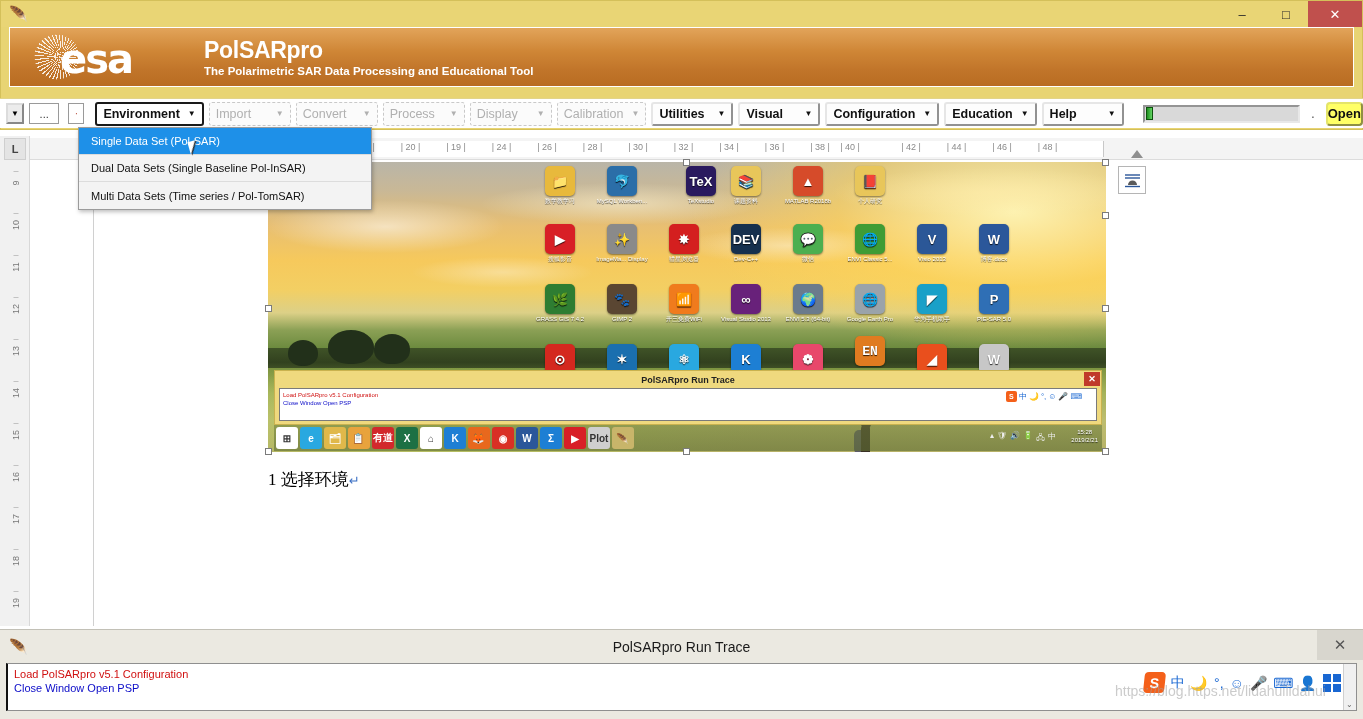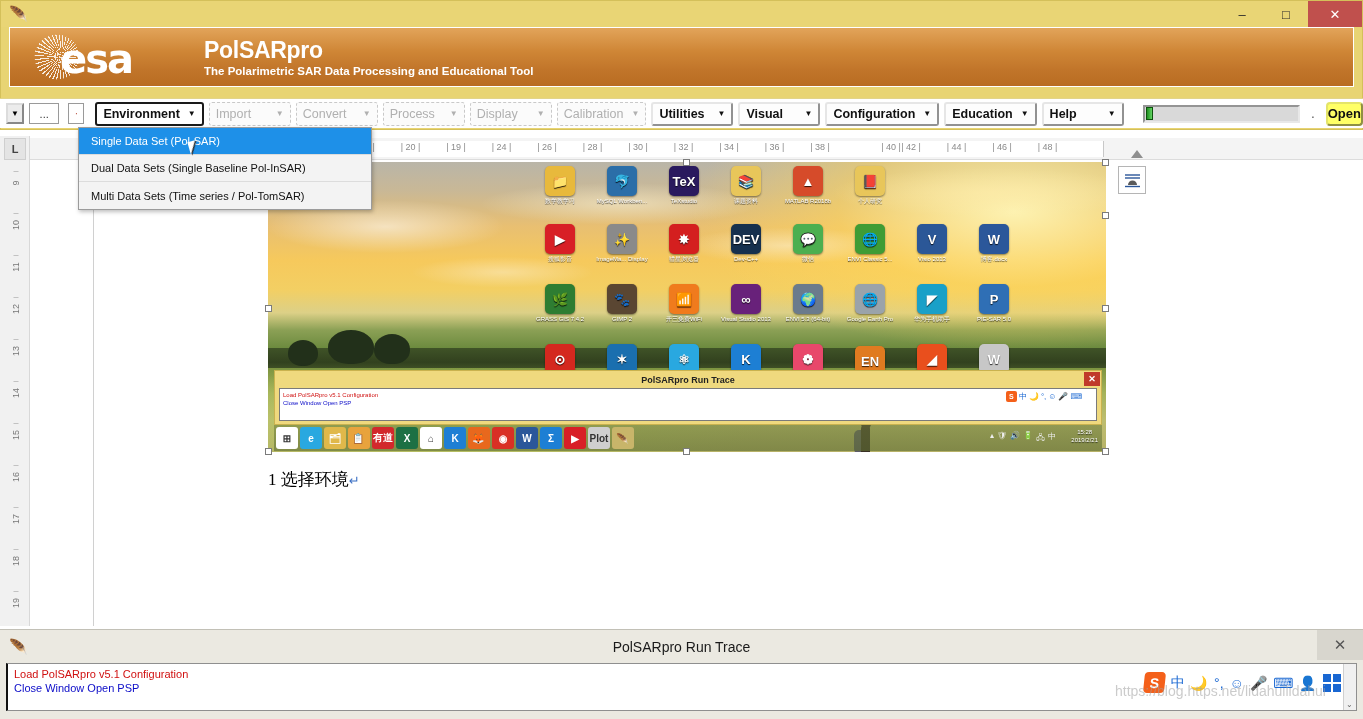--- a/index.html
+++ b/index.html
@@ -391,21 +391,21 @@
           <div class="num" style="left: 380.5px;">|  20  |</div>
           <div class="num" style="left: 426px;">|  19  |</div>
           <div class="num" style="left: 471.5px;">|  24  |</div>
           <div class="num" style="left: 517px;">|  26  |</div>
           <div class="num" style="left: 562.5px;">|  28  |</div>
           <div class="num" style="left: 608px;">|  30  |</div>
           <div class="num" style="left: 653.5px;">|  32  |</div>
           <div class="num" style="left: 699px;">|  34  |</div>
           <div class="num" style="left: 744.5px;">|  36  |</div>
           <div class="num" style="left: 790px;">|  38  |</div>
-          <div class="num" style="left: 861px;">|  40  |</div>
+          <div class="num" style="left: 820px;">|  40  |</div>
           <div class="num" style="left: 881px;">|  42  |</div>
           <div class="num" style="left: 926.5px;">|  44  |</div>
           <div class="num" style="left: 972px;">|  46  |</div>
           <div class="num" style="left: 1017.5px;">|  48  |</div>
         </div>
       <div class="indent-marker"></div>
     </div>
 
     <div class="vruler">
       <div class="corner">L</div>
@@ -463,21 +463,21 @@
 
       <div id="dicons">
           <div class="dicon" style="left: 266px; top: 4px;">
             <div class="glyph" style="background: rgb(232, 185, 60);">📁</div>
             <span class="lbl">数学教学习</span>
           </div>
           <div class="dicon" style="left: 328px; top: 4px;">
             <div class="glyph" style="background: rgb(43, 110, 168);">🐬</div>
             <span class="lbl">MySQL Workben...</span>
           </div>
-          <div class="dicon" style="left: 390px; top: 4px;">
+          <div class="dicon" style="left: 407px; top: 4px;">
             <div class="glyph" style="background: rgb(42, 26, 94);">TeX</div>
             <span class="lbl">TeXstudio</span>
           </div>
           <div class="dicon" style="left: 452px; top: 4px;">
             <div class="glyph" style="background: rgb(232, 198, 90);">📚</div>
             <span class="lbl">课题资料</span>
           </div>
           <div class="dicon" style="left: 514px; top: 4px;">
             <div class="glyph" style="background: rgb(214, 75, 42);">▲</div>
             <span class="lbl">MATLAB R2018b</span>
@@ -563,21 +563,21 @@
             <span class="lbl"></span>
           </div>
           <div class="dicon" style="left: 452px; top: 182px;">
             <div class="glyph" style="background: rgb(29, 127, 212);">K</div>
             <span class="lbl"></span>
           </div>
           <div class="dicon" style="left: 514px; top: 182px;">
             <div class="glyph" style="background: rgb(232, 72, 107);">❁</div>
             <span class="lbl"></span>
           </div>
-          <div class="dicon" style="left: 576px; top: 184px;">
+          <div class="dicon" style="left: 576px; top: 174px; font-family: Liberation Mono, monospace;">
             <div class="glyph" style="background: rgb(224, 123, 32);">EN</div>
             <span class="lbl"></span>
           </div>
           <div class="dicon" style="left: 638px; top: 182px;">
             <div class="glyph" style="background: rgb(233, 79, 29);">◢</div>
             <span class="lbl"></span>
           </div>
           <div class="dicon" style="left: 700px; top: 182px;">
             <div class="glyph" style="background: rgb(199, 199, 199);">W</div>
             <span class="lbl"></span>

